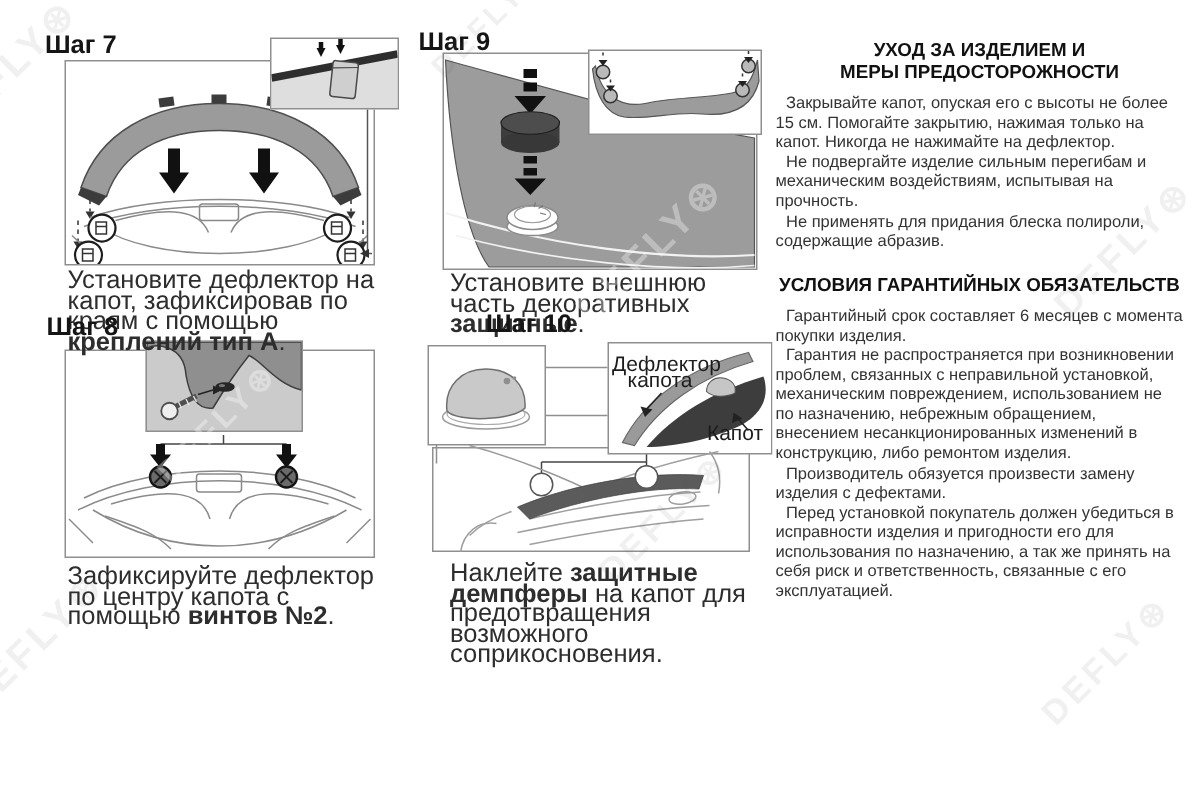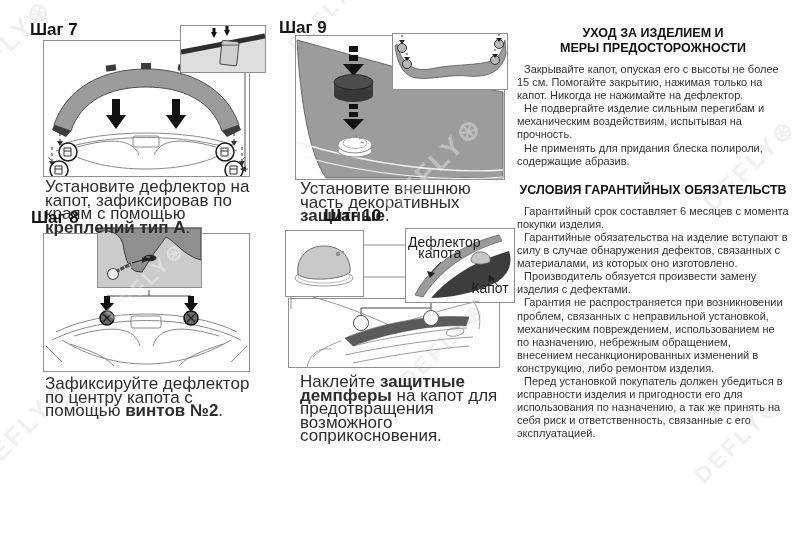--- a/index.html
+++ b/index.html
@@ -299,23 +299,22 @@
 </div>
 
 <div class="rightcol">
   <div class="rc-title">УХОД ЗА ИЗДЕЛИЕМ И
 МЕРЫ ПРЕДОСТОРОЖНОСТИ</div>
   <p>Закрывайте капот, опуская его с высоты не более 15 см. Помогайте закрытию, нажимая только на капот. Никогда не нажимайте на дефлектор.</p>
   <p>Не подвергайте изделие сильным перегибам и механическим воздействиям, испытывая на прочность.</p>
   <p>Не применять для придания блеска полироли, содержащие абразив.</p>
   <div class="rc-title second">УСЛОВИЯ ГАРАНТИЙНЫХ ОБЯЗАТЕЛЬСТВ</div>
   <p>Гарантийный срок составляет 6 месяцев с момента покупки изделия.</p>
-  <p>Гарантийные обязательства на изделие вступают в силу в случае обнаружения дефектов, связанных с материалами, из которых оно изготовлено.</p>
+  <p>Гарантия не распространяется при возникновении проблем, связанных с неправильной установкой, механическим повреждением, использованием не по назначению, небрежным обращением, внесением несанкционированных изменений в конструкцию, либо ремонтом изделия.</p>
   <p>Производитель обязуется произвести замену изделия с дефектами.</p>
-  <p>Гарантия не распространяется при возникновении проблем, связанных с неправильной установкой, механическим повреждением, использованием не по назначению, небрежным обращением, внесением несанкционированных изменений в конструкцию, либо ремонтом изделия.</p>
   <p>Перед установкой покупатель должен убедиться в исправности изделия и пригодности его для использования по назначению, а так же принять на себя риск и ответственность, связанные с его эксплуатацией.</p>
 </div>
 
 <div class="wm" style="left:-28px; top:70px; font-size:26px;">DEFLY⊛</div>
 <div class="wm" style="left:-10px; top:452px; font-size:26px;">DEFLY⊛</div>
 <div class="wm" style="left:300px; top:32px; font-size:20px;">DEFLY⊛</div>
 <div class="wm light" style="left:400px; top:190px; font-size:27px;">DEFLY⊛</div>
 <div class="wm" style="left:413px; top:367px; font-size:23px;">DEFLY⊛</div>
 <div class="wm" style="left:718px; top:188px; font-size:25px;">DEFLY⊛</div>
 <div class="wm" style="left:708px; top:462px; font-size:23px;">DEFLY⊛</div>

